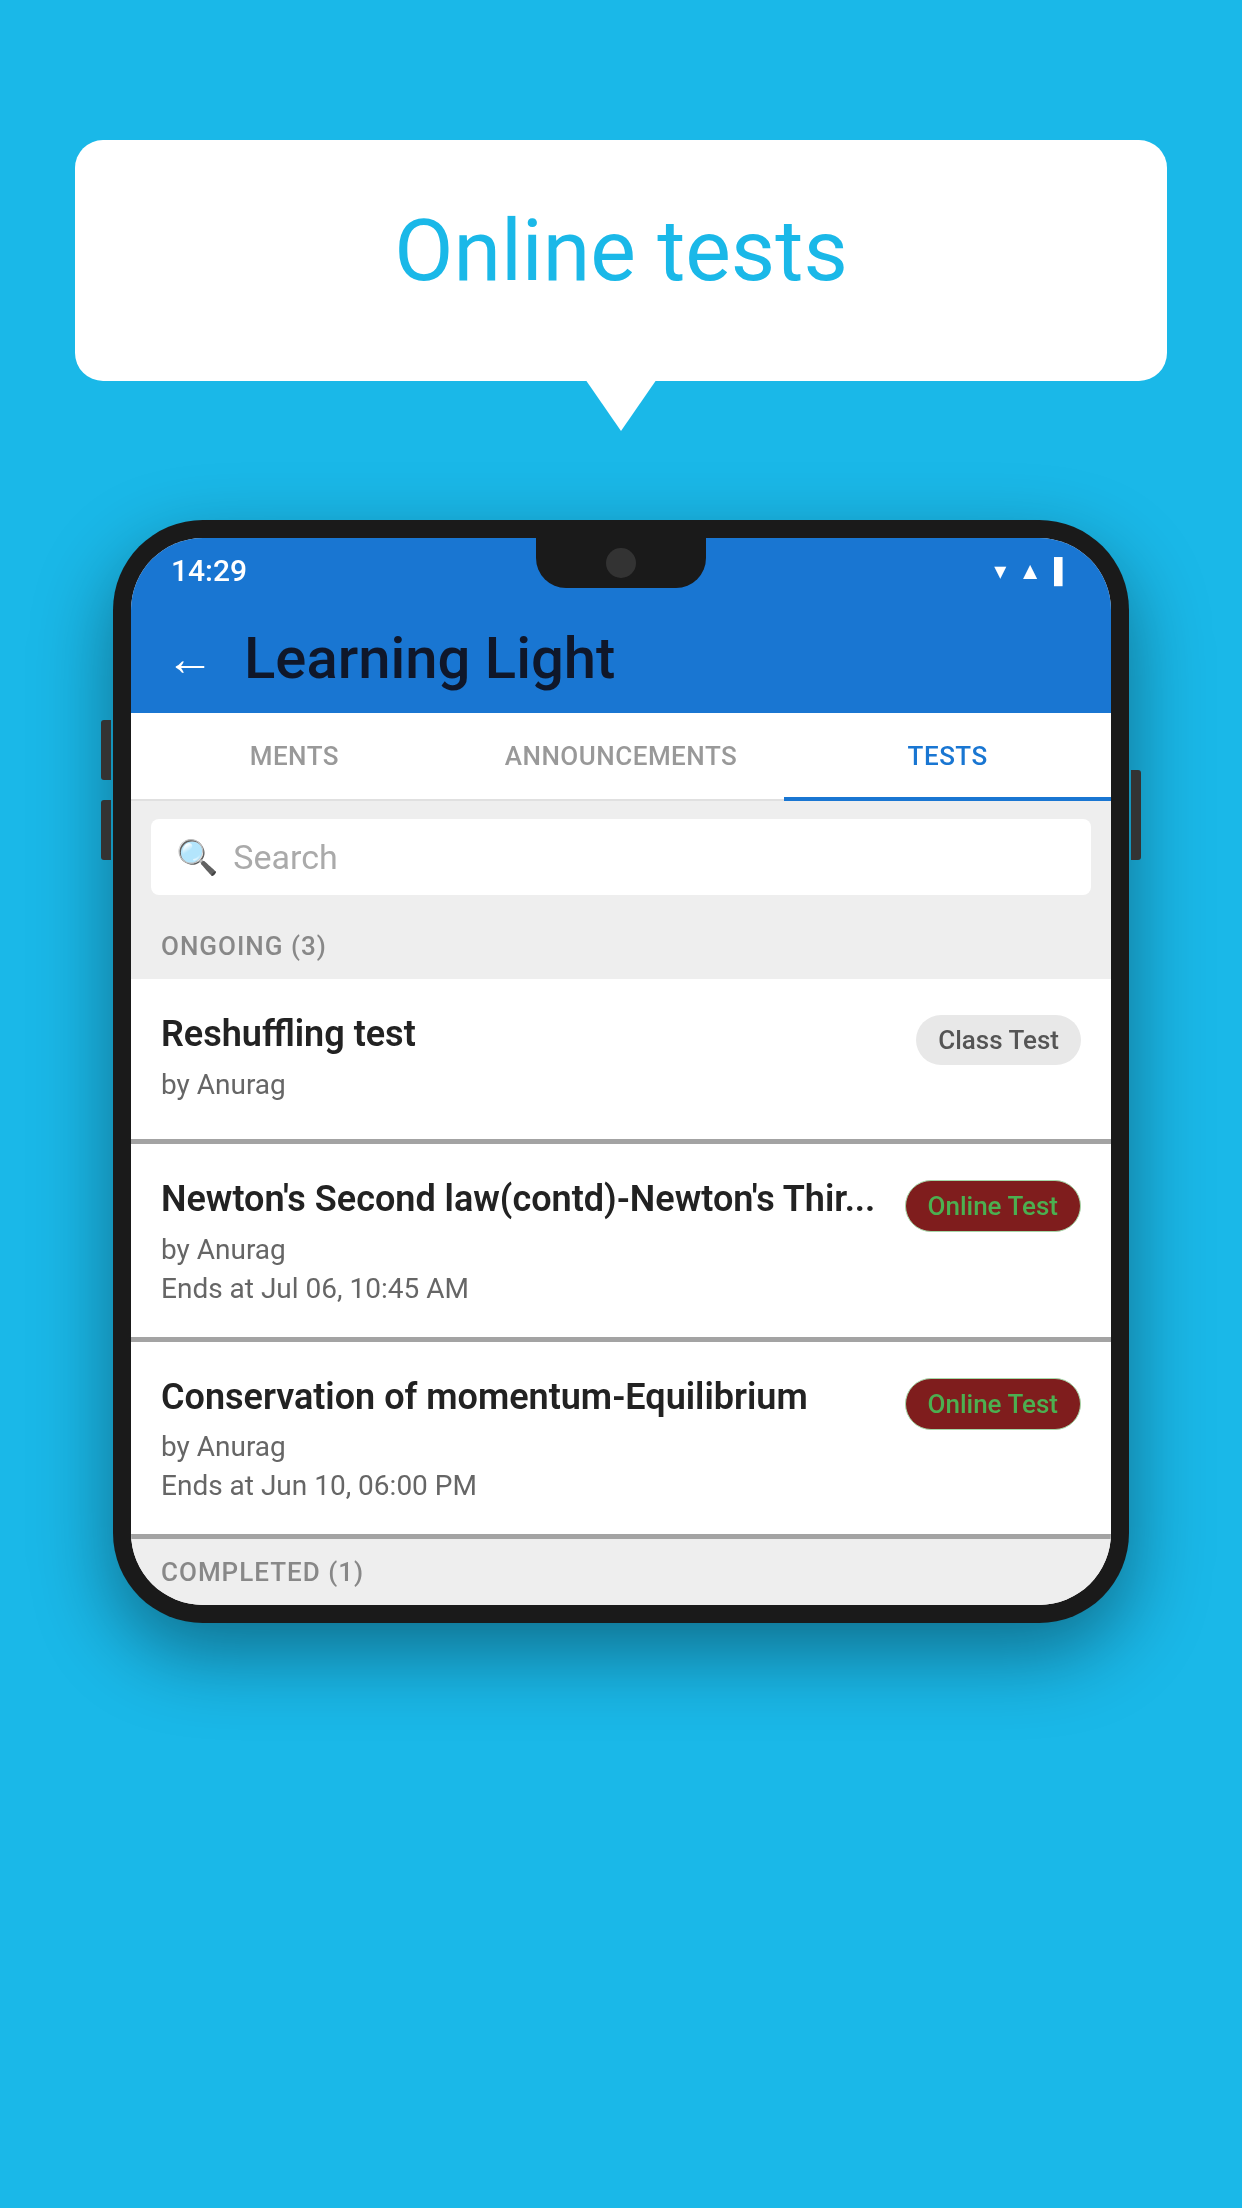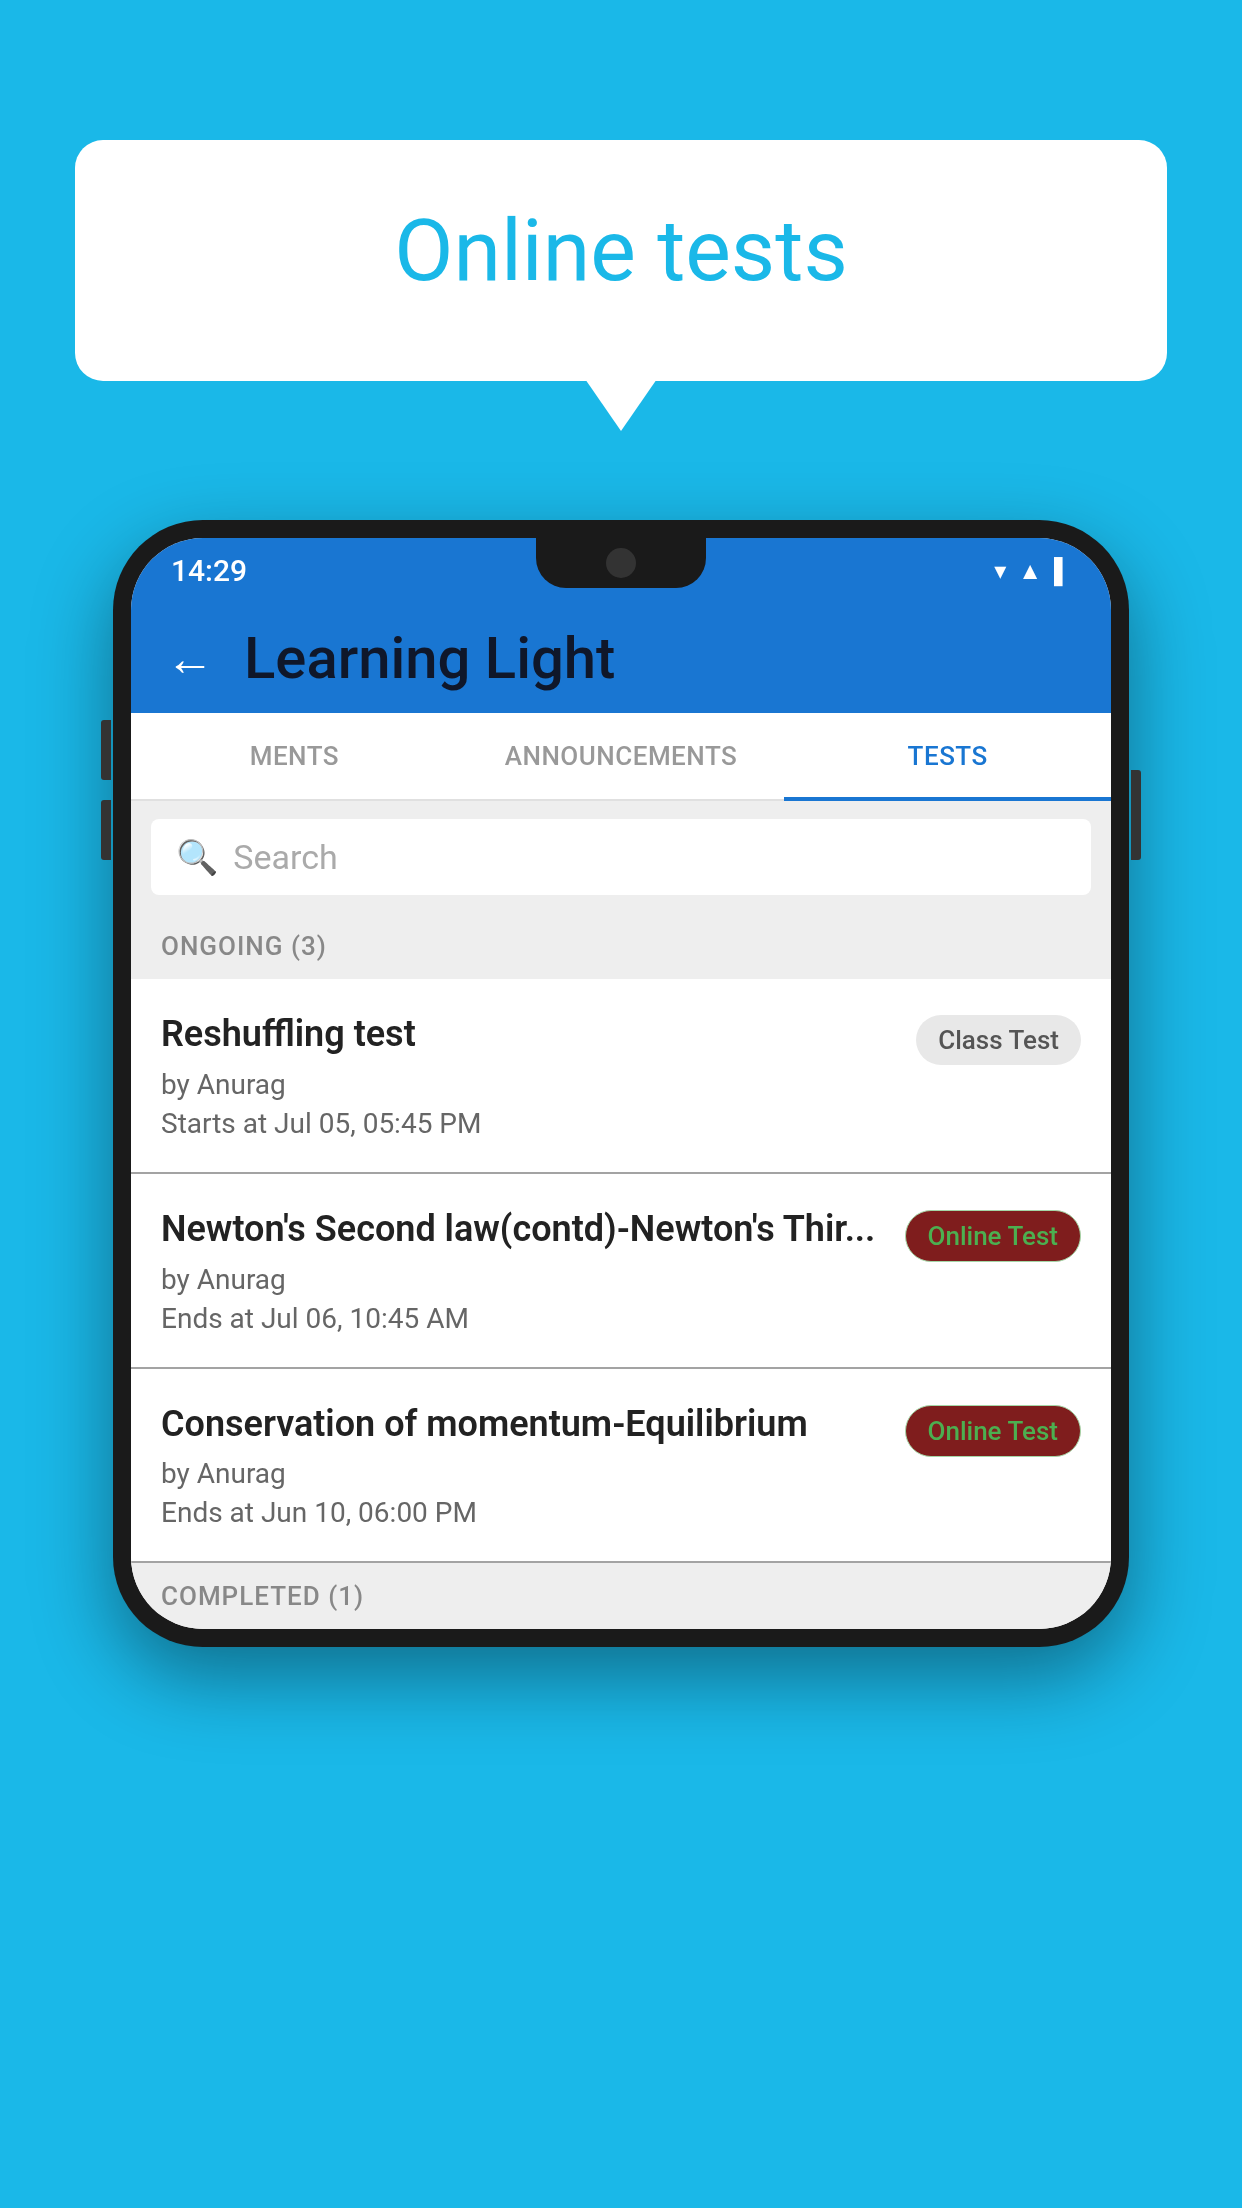--- a/index.html
+++ b/index.html
@@ -220,21 +220,21 @@
       letter-spacing: 1px;
     }
 
     
     .test-list {
       background: white;
     }
 
     .test-item {
       padding: 32px 30px;
-      border-bottom: 2px solid #a3a3a3;
+      border-bottom: 5px solid #a3a3a3;
       display: flex;
       align-items: flex-start;
       justify-content: center;
     }
 
     .test-item-content {
       flex: 1;
       margin-right: 20px;
     }
 
@@ -368,21 +368,20 @@
       </div>
 
       <div class="section-header">ONGOING (3)</div>
 
       <div class="test-list">
 
         <div class="test-item">
           <div class="test-item-content">
             <div class="test-item-title">Reshuffling test</div>
             <div class="test-item-author">by Anurag</div>
-            <div class="test-item-date">Starts at  Jul 05, 05:45 PM</div>
           </div>
           <div class="test-badge badge-class-test">Class Test</div>
         </div>
 
         <div class="test-item">
           <div class="test-item-content">
             <div class="test-item-title">Newton's Second law(contd)-Newton's Thir...</div>
             <div class="test-item-author">by Anurag</div>
             <div class="test-item-date">Ends at  Jul 06, 10:45 AM</div>
           </div>

